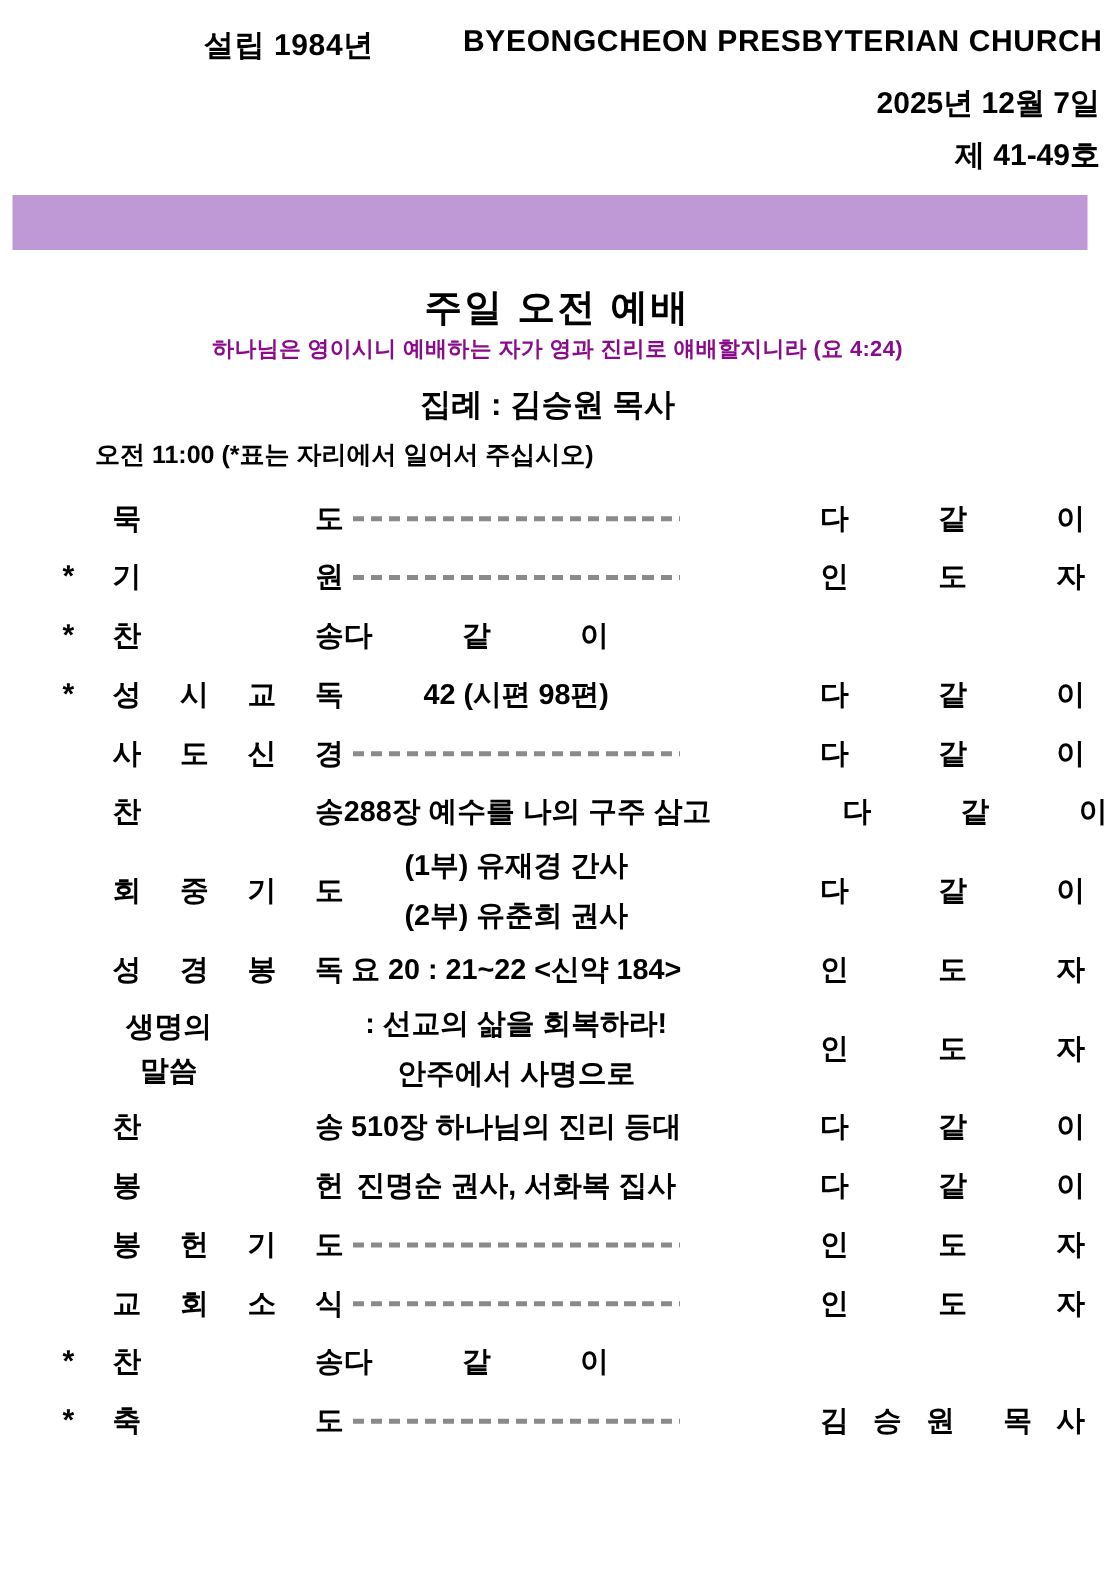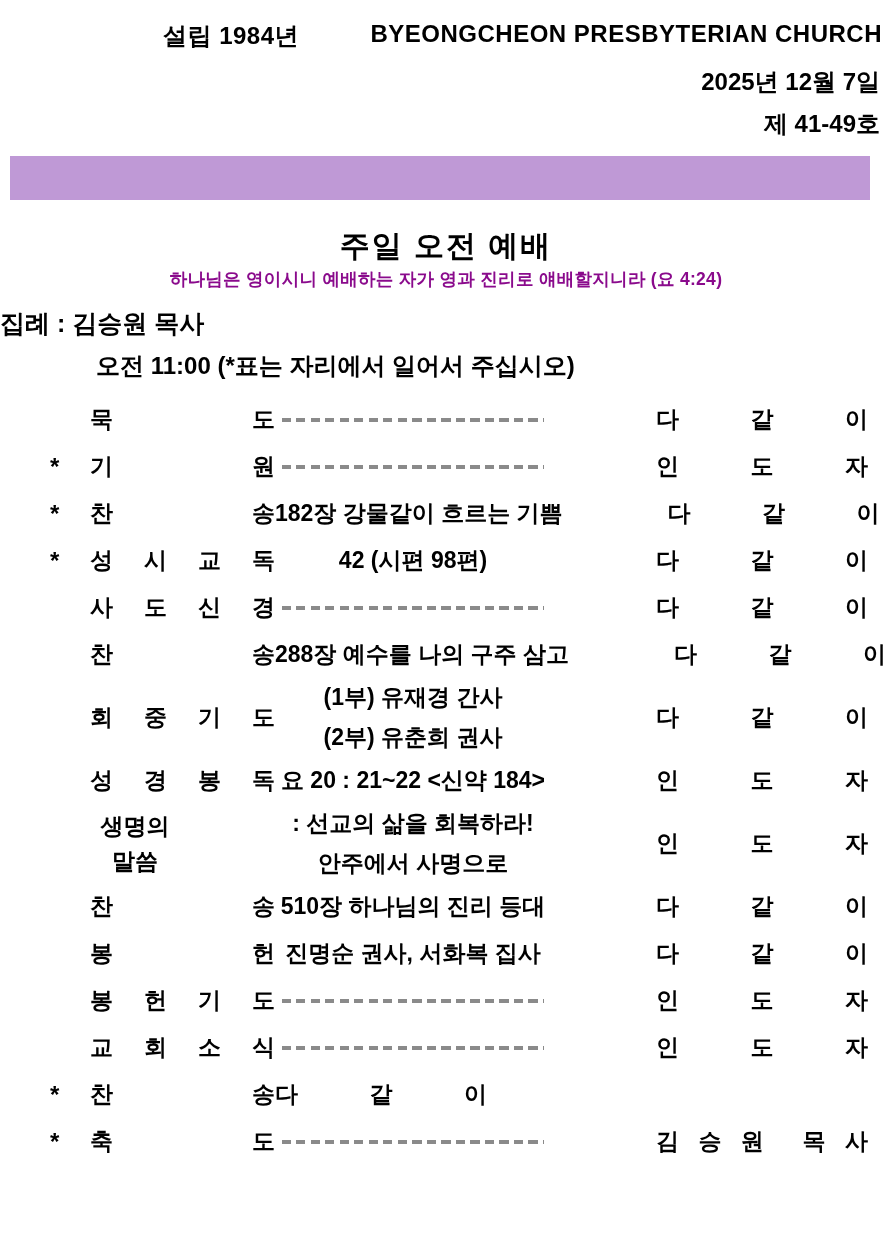--- a/index.html
+++ b/index.html
@@ -44,29 +44,29 @@
     font-size: 30px;
     margin: 26px 0 0 0;
     letter-spacing: 2px;
   }
   .verse {
     text-align: center;
     font-size: 17.5px;
     letter-spacing: 0.3px;
   }
   .officiant {
-    text-align: left;
+    text-align: center;
     padding-right: 16px;
     margin-top: 16px;
     font-size: 25px;
   }
   .time-note {
-    padding-left: 96px;
+    padding-left: 76px;
     margin-top: 10px;
-    font-size: 24px;
+    font-size: 20px;
   }
   .order-list {
     margin-top: 14px;
   }
   .order-row {
     display: flex;
     align-items: center;
     min-height: 47px;
     font-size: 23px;
   }
@@ -165,23 +165,20 @@
           <span>도</span>
           <span>자</span>
         </div>
       </div>
       <div class="order-row">
         <div class="cell-star">*</div>
         <div class="cell-label justified">
           <span>찬</span>
           <span>송</span>
         </div>
-        <div class="cell-content">
-          <div class="content-line">182장 강물같이 흐르는 기쁨</div>
-        </div>
         <div class="cell-by justified">
           <span>다</span>
           <span>같</span>
           <span>이</span>
         </div>
       </div>
       <div class="order-row">
         <div class="cell-star">*</div>
         <div class="cell-label justified">
           <span>성</span>

